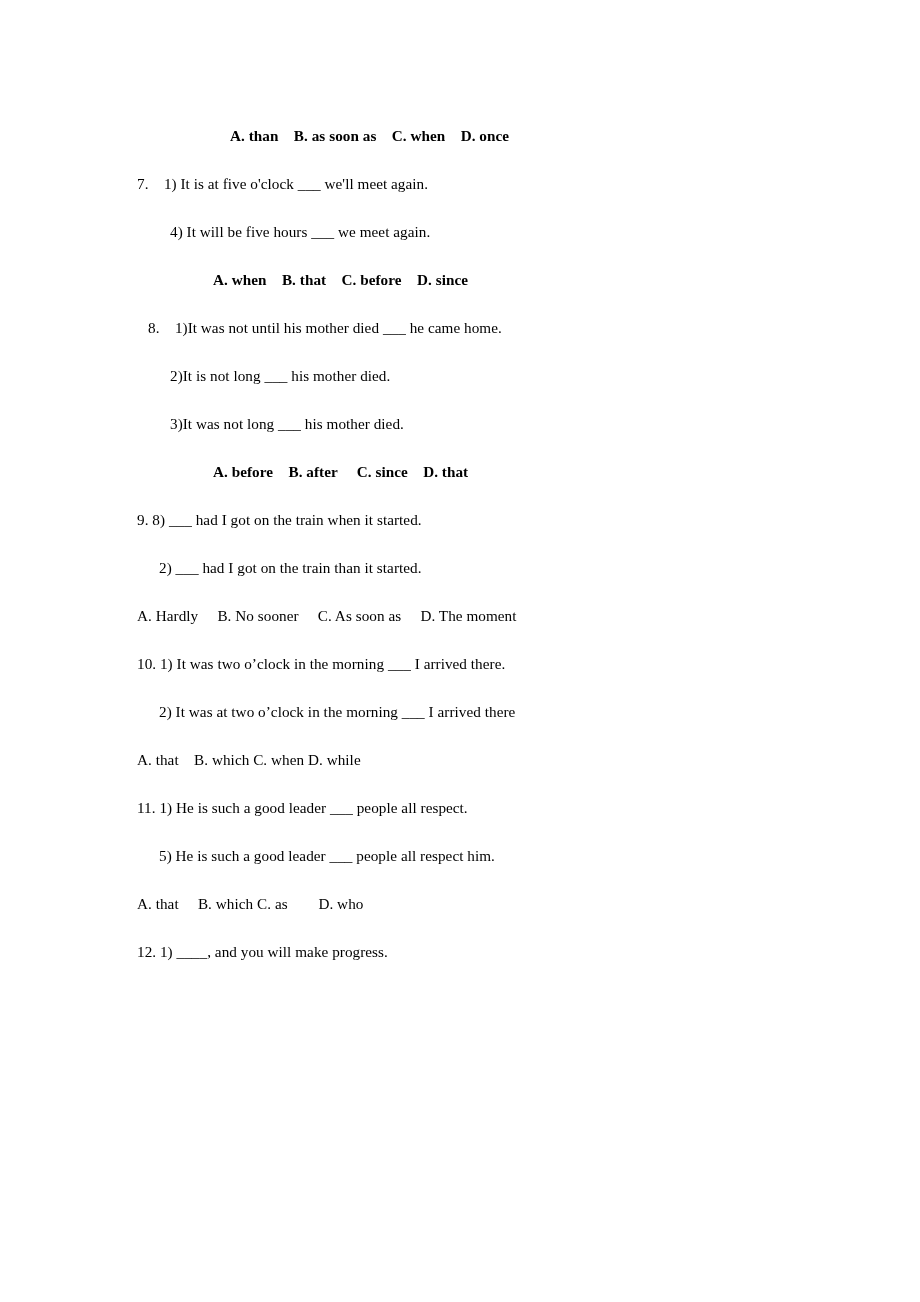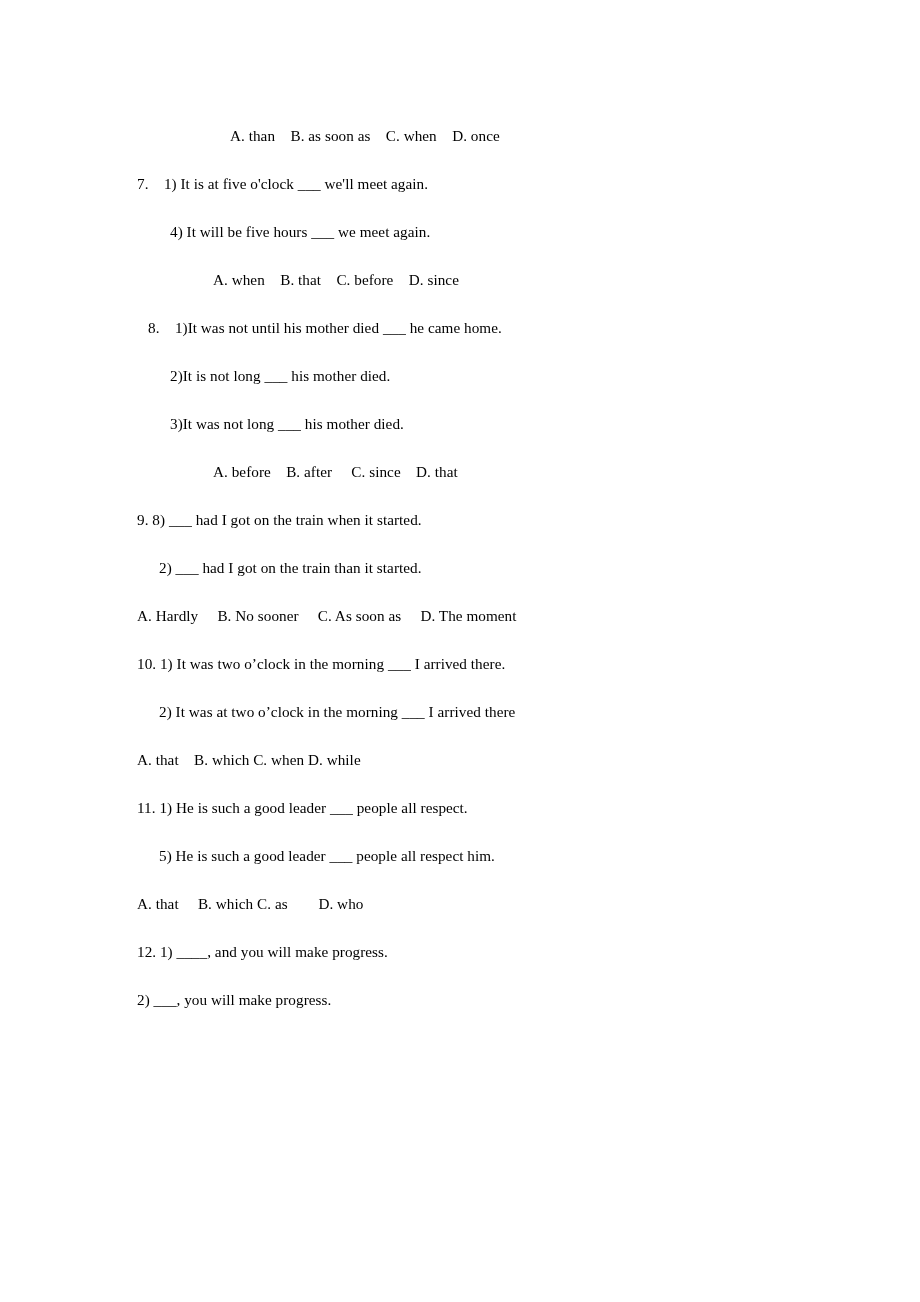--- a/index.html
+++ b/index.html
@@ -33,22 +33,22 @@
     font-size: 15.2px;
     line-height: 48px;
     white-space: pre;
     letter-spacing: 0.05px;
   }
   
   .ind-0   { padding-left: 0px; }
   .ind-11  { padding-left: 11px; }
   .ind-22  { padding-left: 22px; }
   .ind-33  { padding-left: 33px; }
-  .ind-76  { padding-left: 76px; }
-  .ind-93  { padding-left: 93px; }
+  .ind-76  { padding-left: 76px; font-weight: bold; }
+  .ind-93  { padding-left: 93px; font-weight: bold; }
 </style>
 </head>
 <body>
 
 <div class="page">
   <div class="content">
 
     <div class="line ind-93">A. than    B. as soon as    C. when    D. once</div>
 
     <div class="line ind-0">7.    1) It is at five o'clock ___ we'll meet again.</div>
@@ -66,16 +66,15 @@
 
     <div class="line ind-0">10. 1) It was two o’clock in the morning ___ I arrived there.</div>
     <div class="line ind-22">2) It was at two o’clock in the morning ___ I arrived there</div>
     <div class="line ind-0">A. that    B. which C. when D. while</div>
 
     <div class="line ind-0">11. 1) He is such a good leader ___ people all respect.</div>
     <div class="line ind-22">5) He is such a good leader ___ people all respect him.</div>
     <div class="line ind-0">A. that     B. which C. as        D. who</div>
 
     <div class="line ind-0">12. 1) ____, and you will make progress.</div>
-    <div class="line ind-0">2) ___, you will make progress.</div>
 
   </div>
 </div>
 
 </body></html>

